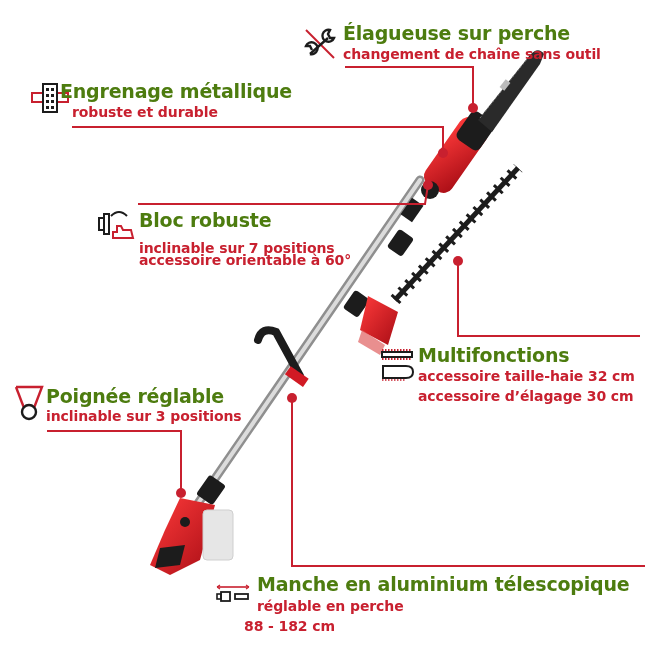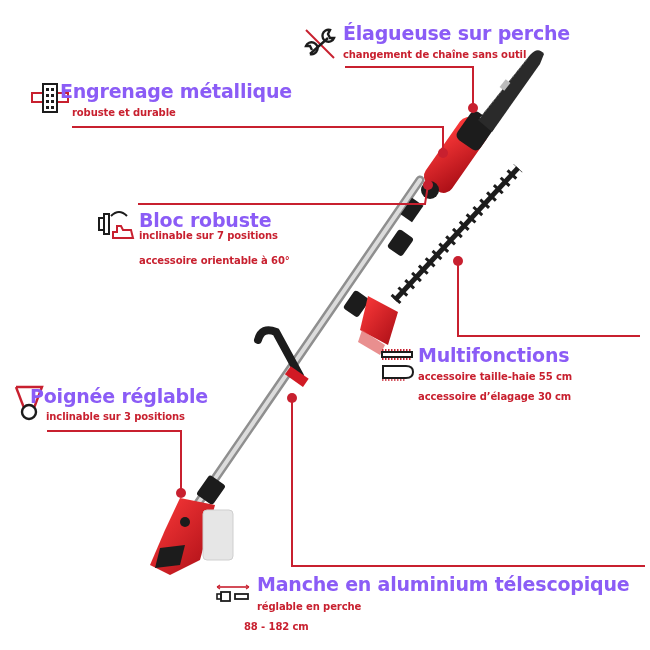--- a/index.html
+++ b/index.html
@@ -1,25 +1,25 @@
 <!DOCTYPE html>
 <html><head>
   <meta charset="utf-8">
   <style>
     html, body { margin: 0; padding: 0; }
     body {
       width: 650px; height: 650px; background: #ffffff; position: relative; overflow: hidden;
       font-family: "DejaVu Sans", "Liberation Sans", sans-serif;
     }
     .title {
-      position: absolute; font-weight: bold; color: #8b5cf6; font-size: 19px; white-space: nowrap;
+      position: absolute; font-weight: bold; color: #4d7c0f; font-size: 19px; white-space: nowrap;
       letter-spacing: -0.2px; line-height: 22px;
     }
     .sub {
-      position: absolute; font-weight: bold; color: #c8202f; font-size: 10px; white-space: nowrap;
+      position: absolute; font-weight: bold; color: #c8202f; font-size: 14px; white-space: nowrap;
       line-height: 19px; letter-spacing: -0.1px;
     }
     .icon { position: absolute; }
     svg.scene { position: absolute; left: 0; top: 0; }
   </style>
 </head>
 <body>
 
 <svg class="scene" width="650" height="650" viewBox="0 0 650 650">
   <defs>
@@ -131,44 +131,44 @@
 </div>
 
 <div>
   <svg class="icon" style="left:95px;top:208px" width="42" height="34" viewBox="0 0 42 34">
     <rect x="4" y="10" width="5" height="12" fill="none" stroke="#1c1c1c" stroke-width="2"></rect>
     <rect x="9" y="6" width="5" height="20" fill="none" stroke="#1c1c1c" stroke-width="2"></rect>
     <path d="M16 8 Q24 0 32 8" fill="none" stroke="#1c1c1c" stroke-width="2"></path>
     <path d="M18 30 L38 30 L36 22 L28 22 L26 18 L22 18 L22 24 L18 24 Z" fill="none" stroke="#c8202f" stroke-width="2"></path>
   </svg>
   <div class="title" style="left:139px;top:209px">Bloc robuste</div>
-  <div class="sub" style="left:139px;top:226px">inclinable sur 7 positions</div>
+  <div class="sub" style="left:139px;top:239px">inclinable sur 7 positions</div>
   <div class="sub" style="left:139px;top:251px">accessoire orientable à 60°</div>
 </div>
 
 <div>
   <svg class="icon" style="left:380px;top:346px" width="36" height="40" viewBox="0 0 36 40">
     <rect x="2" y="6" width="30" height="5" fill="none" stroke="#1c1c1c" stroke-width="2"></rect>
     <line x1="2" y1="4" x2="32" y2="4" stroke="#c8202f" stroke-width="2" stroke-dasharray="1.5 1.5"></line>
     <line x1="2" y1="13" x2="32" y2="13" stroke="#c8202f" stroke-width="2" stroke-dasharray="1.5 1.5"></line>
     <path d="M3 20 L26 20 Q33 20 33 26 Q33 32 26 32 L3 32 Z" fill="none" stroke="#1c1c1c" stroke-width="2"></path>
     <path d="M2 34 L26 34" stroke="#c8202f" stroke-width="1.5" stroke-dasharray="1.5 1.5"></path>
   </svg>
   <div class="title" style="left:418px;top:344px">Multifonctions</div>
-  <div class="sub" style="left:418px;top:367px">accessoire taille-haie 55 cm</div>
+  <div class="sub" style="left:418px;top:367px">accessoire taille-haie 32 cm</div>
   <div class="sub" style="left:418px;top:387px">accessoire d’élagage 30 cm</div>
 </div>
 
 <div>
   <svg class="icon" style="left:14px;top:384px" width="30" height="38" viewBox="0 0 30 38">
     <path d="M2 3 L28 3 L20 24" fill="none" stroke="#c8202f" stroke-width="2.4"></path>
     <path d="M2 3 L10 24" fill="none" stroke="#c8202f" stroke-width="2.4"></path>
     <circle cx="15" cy="28" r="7" fill="none" stroke="#1c1c1c" stroke-width="2.4"></circle>
   </svg>
-  <div class="title" style="left:30px;top:385px">Poignée réglable</div>
+  <div class="title" style="left:46px;top:385px">Poignée réglable</div>
   <div class="sub" style="left:46px;top:407px">inclinable sur 3 positions</div>
 </div>
 
 <div>
   <svg class="icon" style="left:215px;top:583px" width="36" height="20" viewBox="0 0 36 20">
     <line x1="2" y1="4" x2="34" y2="4" stroke="#c8202f" stroke-width="1.6"></line>
     <path d="M2 4 l3 -2 M2 4 l3 2 M34 4 l-3 -2 M34 4 l-3 2" stroke="#c8202f" stroke-width="1.2"></path>
     <rect x="2" y="11" width="4" height="5" fill="none" stroke="#1c1c1c" stroke-width="1.6"></rect>
     <rect x="6" y="9" width="9" height="9" fill="none" stroke="#1c1c1c" stroke-width="1.8"></rect>
     <rect x="20" y="11" width="13" height="5" fill="none" stroke="#1c1c1c" stroke-width="1.8"></rect>

